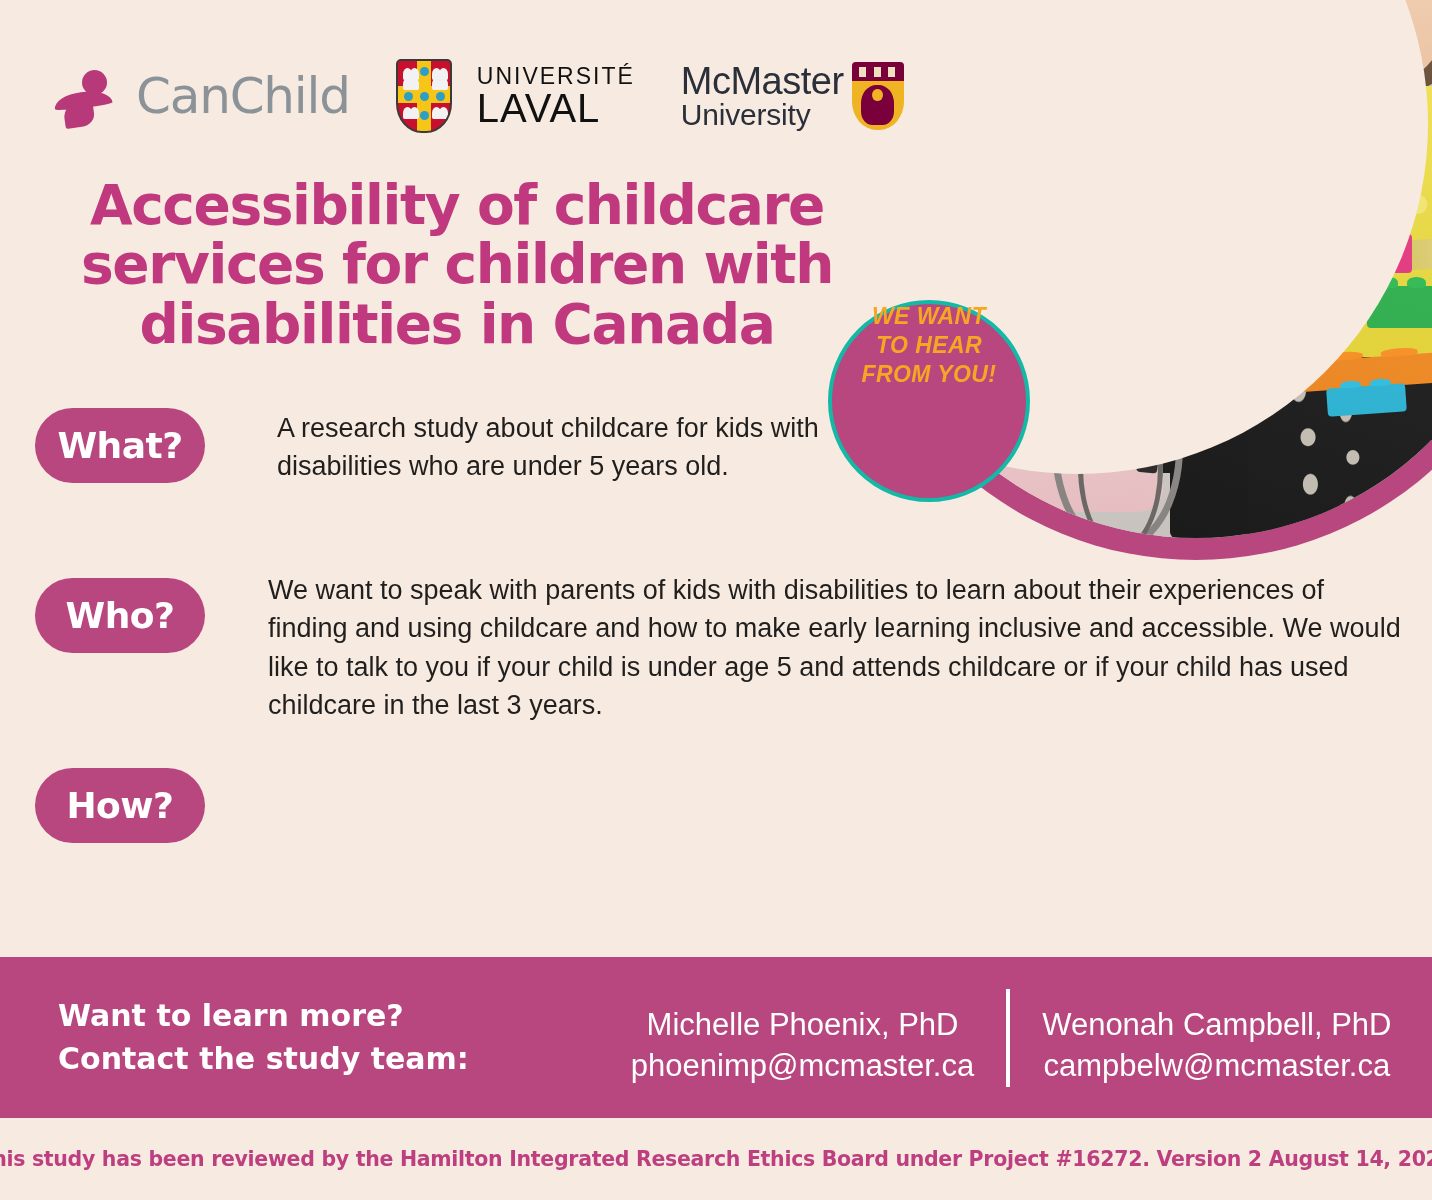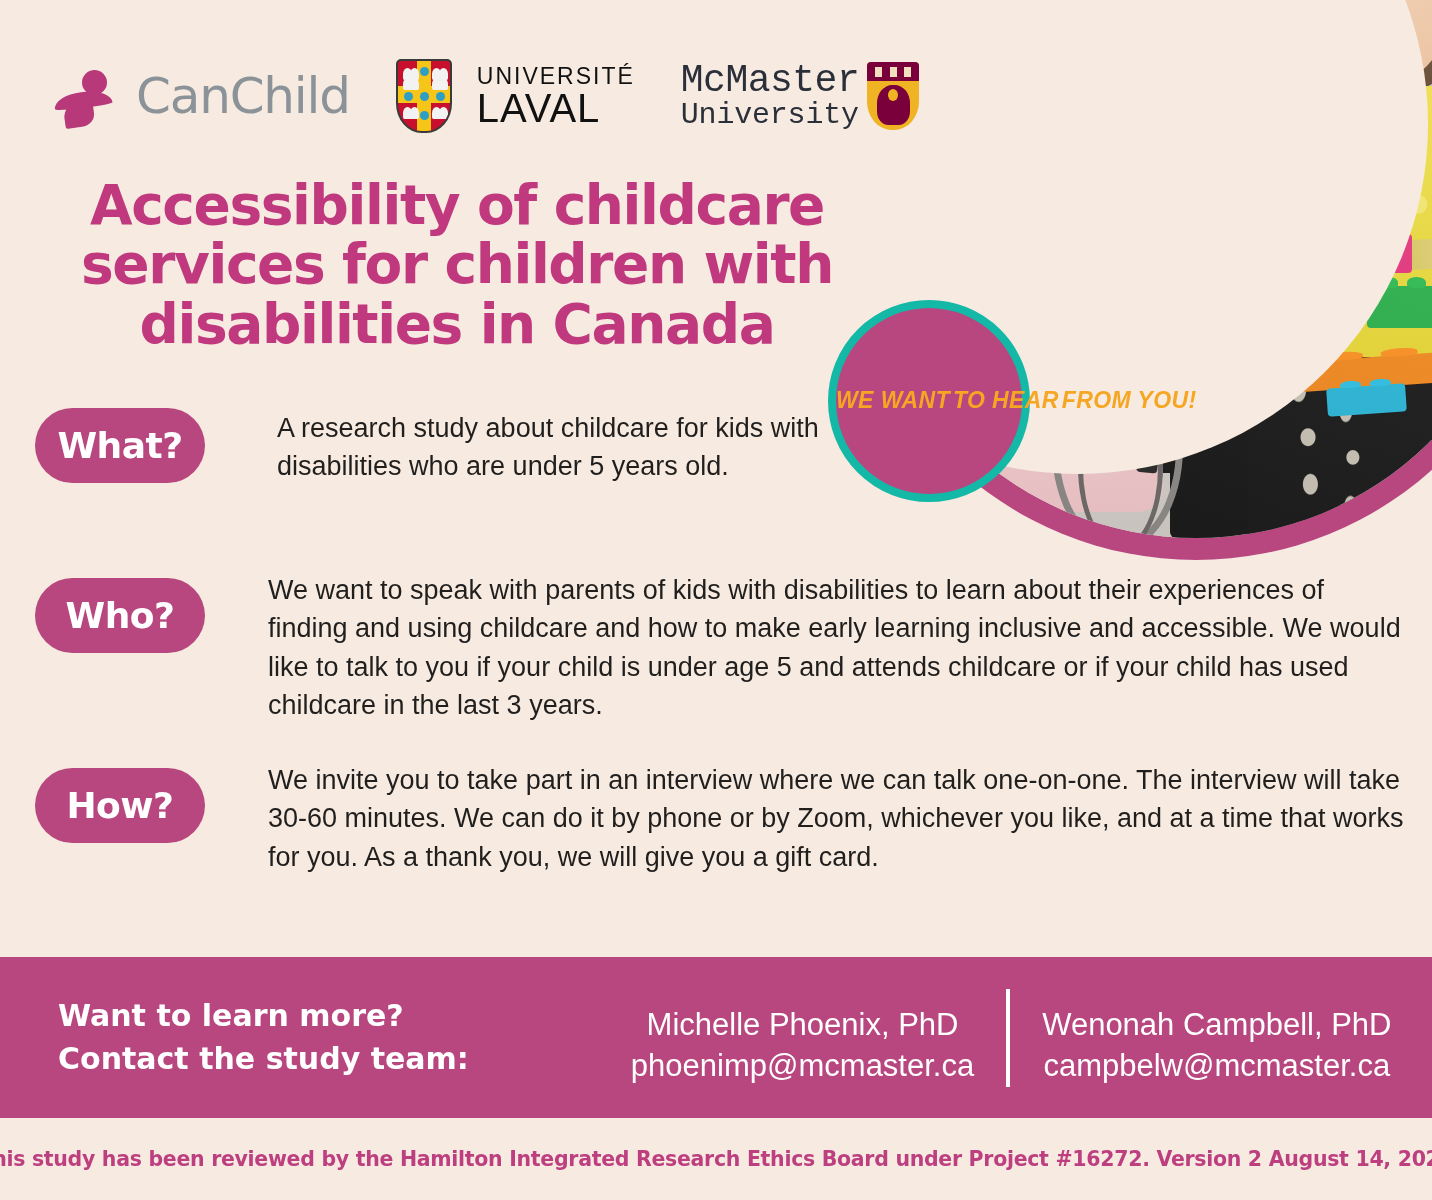--- a/index.html
+++ b/index.html
@@ -203,23 +203,23 @@
     z-index:2;
   }
 
   
   #badge {
     position:absolute;
     left:828px; top:300px;
     width:202px; height:202px;
     border-radius:50%;
     background:#b8467f;
-    border:8px solid #14b8a6;
+    border:4px solid #14b8a6;
     z-index:5;
-    display:flex; flex-direction:row;
+    display:flex; flex-direction:column;
     align-items:center; justify-content:flex-start;
     gap:3px;
   }
   #badge span {
     color:#f5a623;
     font-weight:bold;
     font-style:italic;
     font-size:23px;
     letter-spacing:.4px;
     line-height:1.12;
@@ -270,21 +270,21 @@
               border-radius:50% 50% 16% 16%; }
   .lv-text { line-height:1;margin-left:13px; }
   .lv-text .t1 { font-size:23px; letter-spacing:2px; color:#111;
                  font-family:"Liberation Sans", sans-serif; }
   .lv-text .t2 { font-size:40px; font-weight:normal; letter-spacing:1px;
                  color:#111; font-family:"Liberation Sans", sans-serif; }
 
   
   .mcm { display:flex; align-items:center; gap:8px; }
   .mcm-text { line-height:1.0; text-align:left;
-              font-family:Liberation Mono, monospace; color:#2b2f3a; }
+              font-family:Liberation Sans, sans-serif; color:#2b2f3a; }
   .mcm-text .m1 { font-size:38px; font-weight:normal; letter-spacing:-.5px; }
   .mcm-text .m2 { font-size:30px; letter-spacing:-.2px; }
   .mcm-shield {
     position:relative; width:52px; height:68px;
     background:#f0b323;
     border-radius:4px 4px 48% 48% / 4px 4px 42% 42%;
     overflow:hidden;
   }
   .mcm-top { position:absolute; left:0; top:0; width:100%; height:28%;
              background:#7a003c; }
@@ -535,21 +535,20 @@
     <div class="body-text">A research study about childcare for kids with disabilities who are under 5 years old.</div>
   </div>
 
   <div class="section" id="sec-who">
     <div class="pill">Who?</div>
     <div class="body-text">We want to speak with parents of kids with disabilities to learn about their experiences of finding and using childcare and how to make early learning inclusive and accessible. We would like to talk to you if your child is under age 5 and attends childcare or if your child has used childcare in the last 3 years.</div>
   </div>
 
   <div class="section" id="sec-how">
     <div class="pill">How?</div>
-    <div class="body-text">We invite you to take part in an interview where we can talk one-on-one. The interview will take 30-60 minutes. We can do it by phone or by Zoom, whichever you like, and at a time that works for you. As a thank you, we will give you a gift card.</div>
   </div>
 
   <div id="contact">
     <div id="contact-cta">
       <div>Want to learn more?</div>
       <div>Contact the study team:</div>
     </div>
     <div id="contact-people">
       <div class="person">
         <div>Michelle Phoenix, PhD</div>

